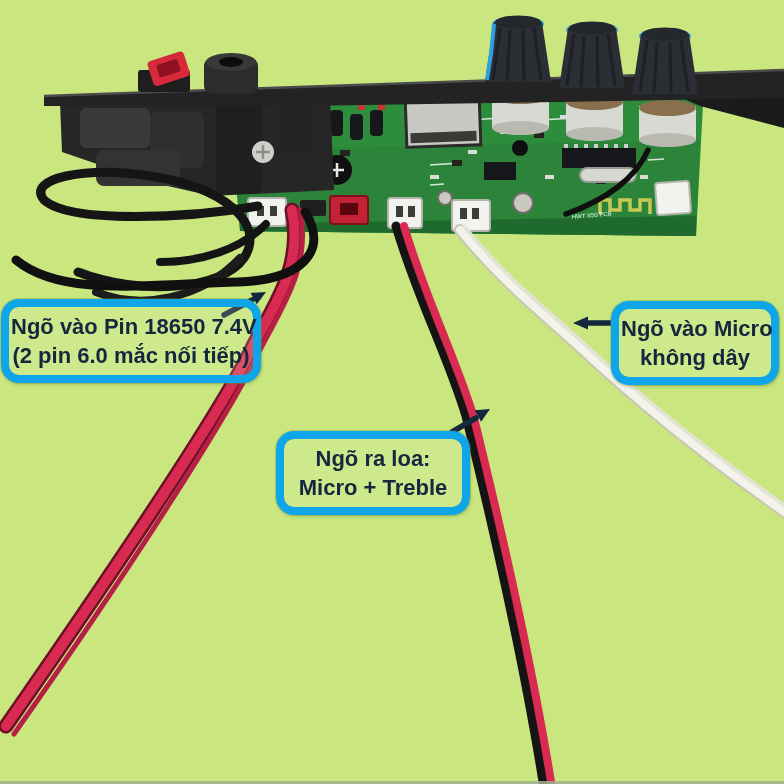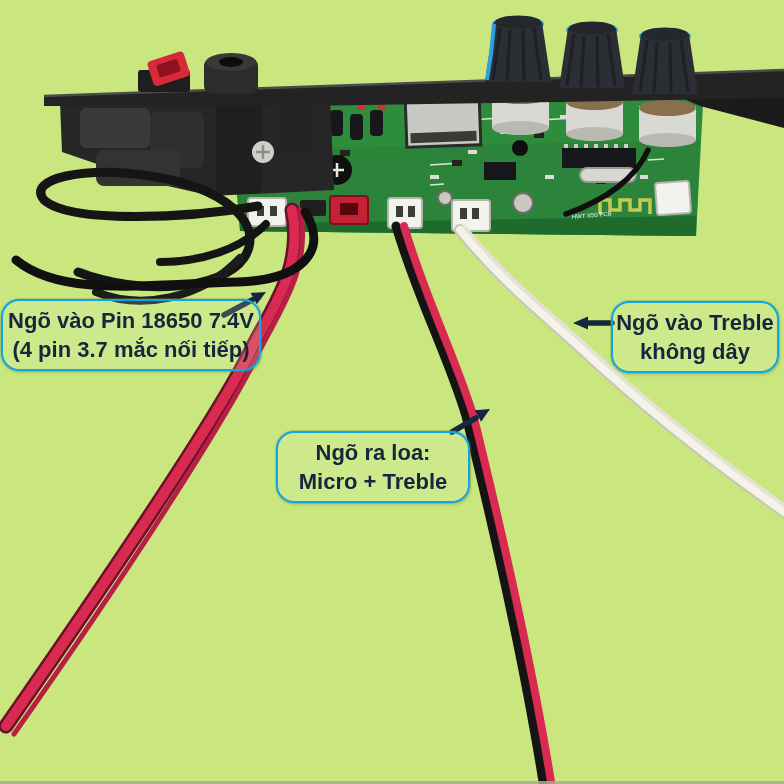--- a/index.html
+++ b/index.html
@@ -4,21 +4,21 @@
 <style>
   html,body{margin:0;padding:0;}
   body{font-family:"Liberation Sans","DejaVu Sans",sans-serif;}
   .stage{
     position:relative;width:784px;height:784px;overflow:hidden;
     background:#c9e77e;
   }
   .stage svg{position:absolute;left:0;top:0;}
   .callout{
     position:absolute;z-index:3;
-    border:2px solid #0ea5e9;border-radius:18px;
+    border:8px solid #0ea5e9;border-radius:18px;
     background:rgba(234,245,201,0.18);
     box-shadow:0 0 0 1px rgba(120,150,60,.35), 1px 2px 3px rgba(90,110,40,.25);
     color:#14273e;font-weight:bold;text-align:center;
     font-size:22px;line-height:29px;
     padding:5px 2px;box-sizing:border-box;
   }
   .callout .ln{white-space:nowrap;}
   #batteryLabel{left:1px;top:299px;width:260px;}
   #micLabel{left:611px;top:301px;width:168px;}
   #speakerLabel{left:276px;top:431px;width:194px;}
@@ -247,25 +247,25 @@
       </g>
       <g>
         <line x1="452" y1="432" x2="476" y2="418" stroke-width="5.5" stroke-linecap="round"></line>
         <polygon points="490,409 481.1,421.7 474.6,410.3" stroke="none"></polygon>
       </g>
     </g>
   </svg>
 
   <div class="callout" id="batteryLabel">
     <div class="ln">Ngõ vào Pin 18650 7.4V</div>
-    <div class="ln">(4 pin 3.7 mắc nối tiếp)</div>
+    <div class="ln">(2 pin 6.0 mắc nối tiếp)</div>
   </div>
 
   <div class="callout" id="micLabel">
-    <div class="ln">Ngõ vào Treble</div>
+    <div class="ln">Ngõ vào Micro</div>
     <div class="ln">không dây</div>
   </div>
 
   <div class="callout" id="speakerLabel">
     <div class="ln">Ngõ ra loa:</div>
     <div class="ln">Micro + Treble</div>
   </div>
 
 </div>
 

